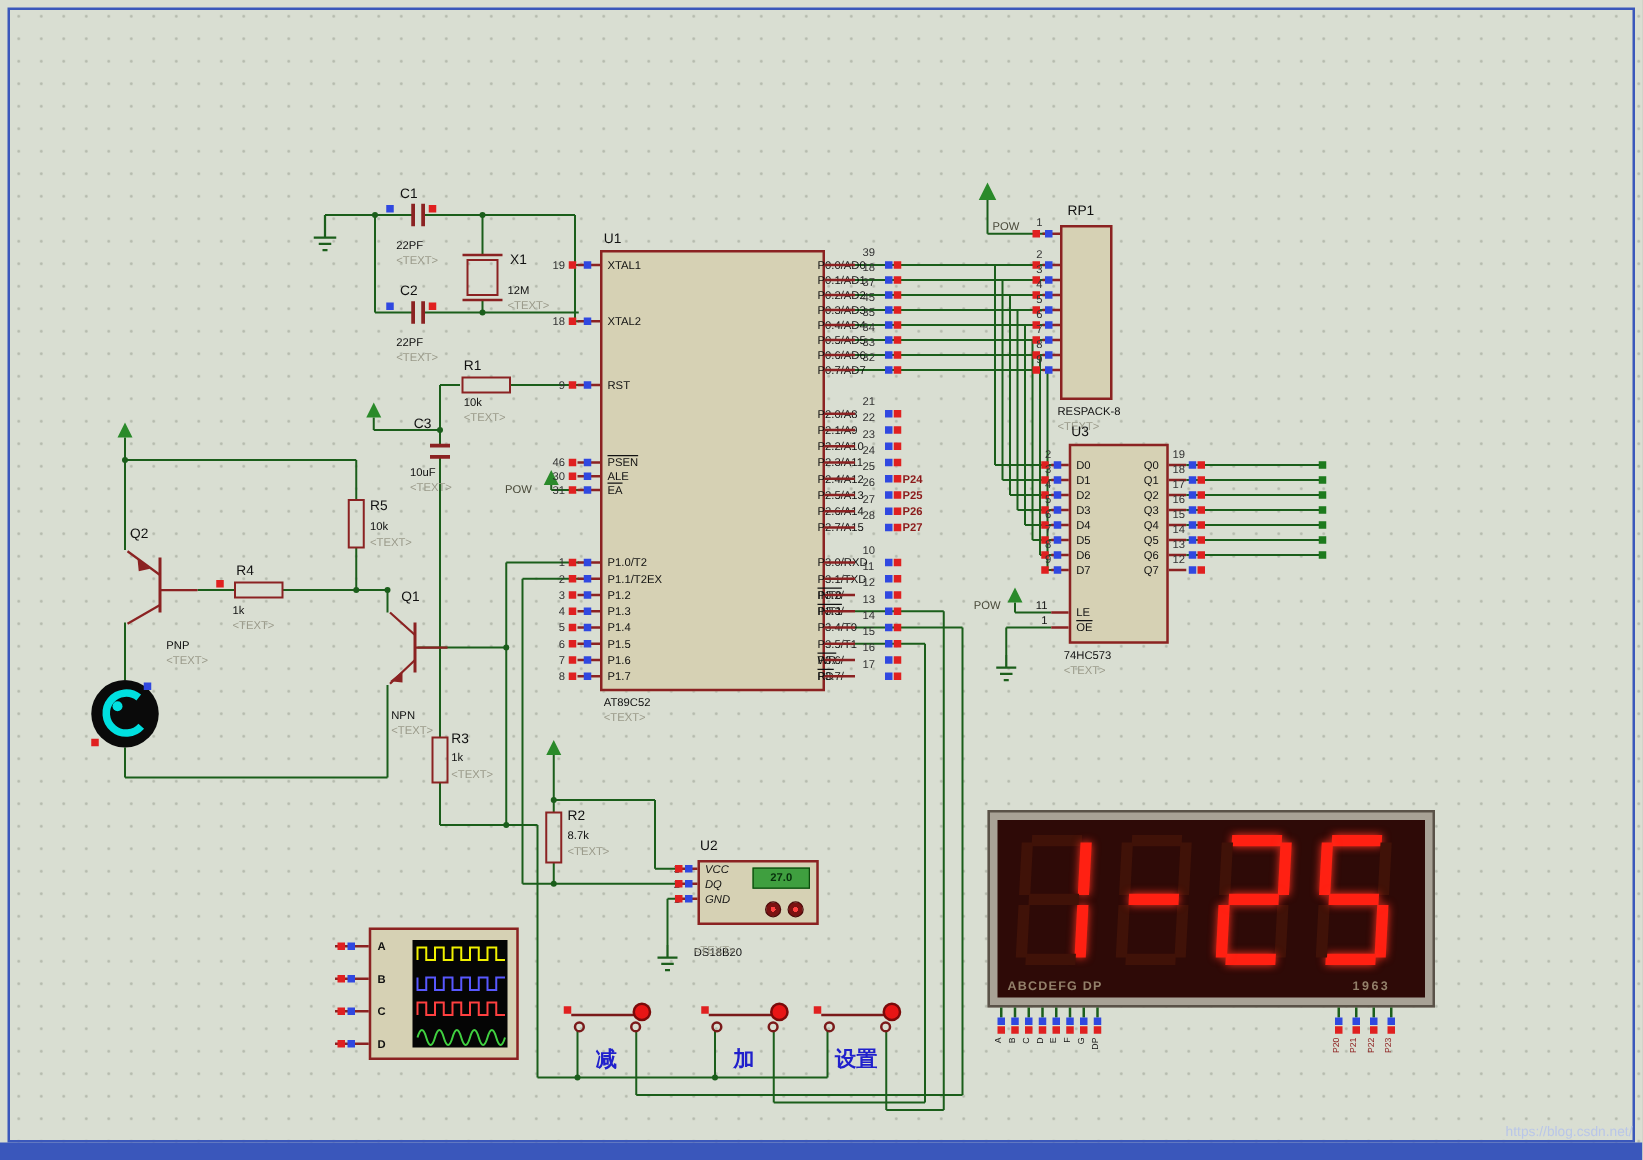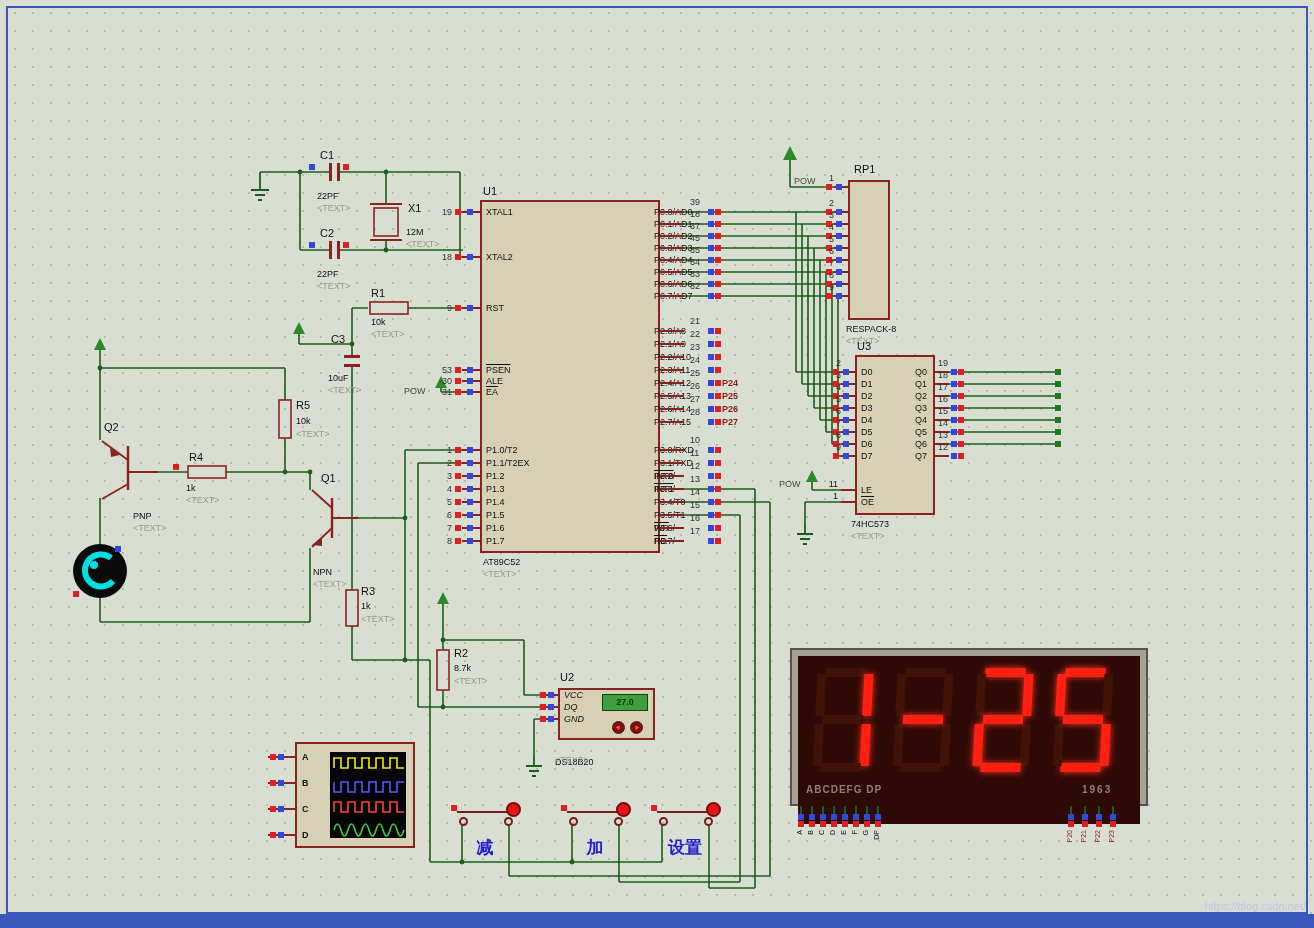--- a/index.html
+++ b/index.html
@@ -57,21 +57,21 @@
   
   #u2reading{position:absolute;left:602px;top:694px;width:44px;height:15px;background:#3f9f3f;border:1px solid #0c4a0c;
     color:#07300c;font-size:9px;font-weight:bold;text-align:center;line-height:15px;}
   .sensordot{position:absolute;width:11px;height:11px;border-radius:50%;border:1px solid #4a0a0a;
     background:radial-gradient(circle,#ff4040 0 2px,#7a1212 2px);}
   
   #scopebox{position:absolute;left:295px;top:742px;width:120px;height:106px;background:#d6d1b4;border:2px solid #8b2222;box-sizing:border-box;}
   #scopescreen{position:absolute;left:330px;top:752px;width:76px;height:86px;background:#050505;}
   
   #dispouter{position:absolute;left:790px;top:648px;width:358px;height:158px;background:#a8a296;border:2px solid #5a5248;box-sizing:border-box;}
-  #digits{position:absolute;left:798px;top:656px;width:342px;height:168px;background:#2e0a07;}
+  #digits{position:absolute;left:798px;top:656px;width:342px;height:142px;background:#2e0a07;}
   .digit{position:absolute;width:56px;height:104px;top:12px;transform:skewX(-3deg);}
   .seg{position:absolute;background:#401208;}
   .seg.on{background:#ff2012;box-shadow:0 0 7px #ff3322;}
   .seg-a{left:8px;top:0;width:40px;height:9px;}
   .seg-b{left:47px;top:6px;width:9px;height:42px;}
   .seg-c{left:47px;top:56px;width:9px;height:42px;}
   .seg-d{left:8px;top:95px;width:40px;height:9px;}
   .seg-e{left:0;top:56px;width:9px;height:42px;}
   .seg-f{left:0;top:6px;width:9px;height:42px;}
   .seg-g{left:8px;top:47px;width:40px;height:9px;}
@@ -216,21 +216,21 @@
         <span class="sq b"></span>
       <span class="nm">
           <span>RST</span>
           <span class="ov"></span>
         </span>
     </div>
     </div>
   <div>
 
   <div class="prow lrow" style="left: 440px; top: 365px;">
-      <span class="num">53</span>
+      <span class="num">46</span>
         <span class="stub"></span>
       <span class="sq r"></span>
         <span class="sq b"></span>
       <span class="nm">
           <span></span>
           <span class="ov">PSEN</span>
         </span>
     </div>
       <div class="prow lrow" style="left: 440px; top: 376px;">
       <span class="num">30</span>

